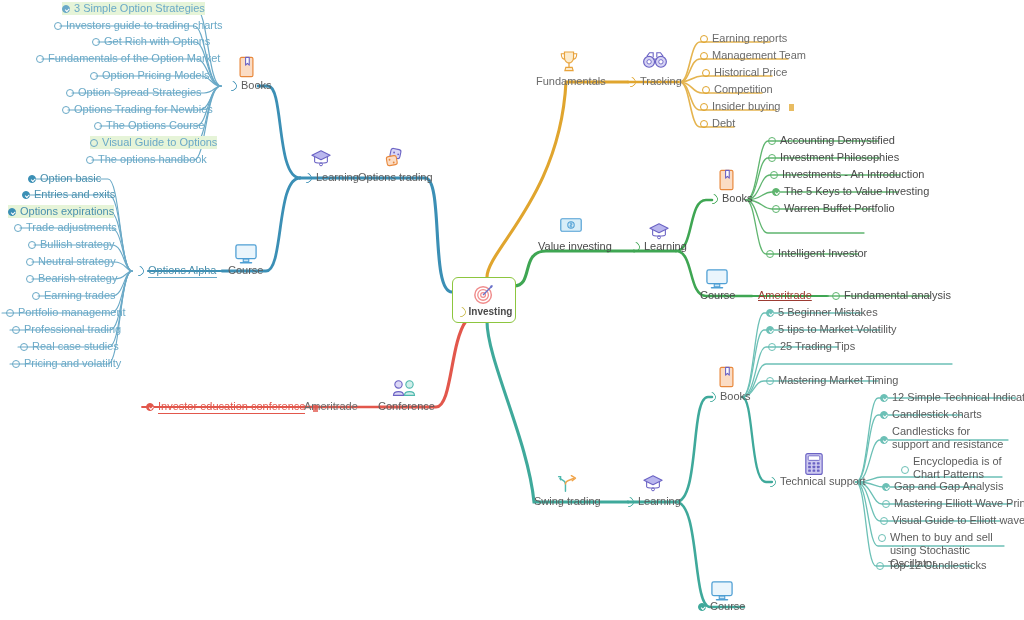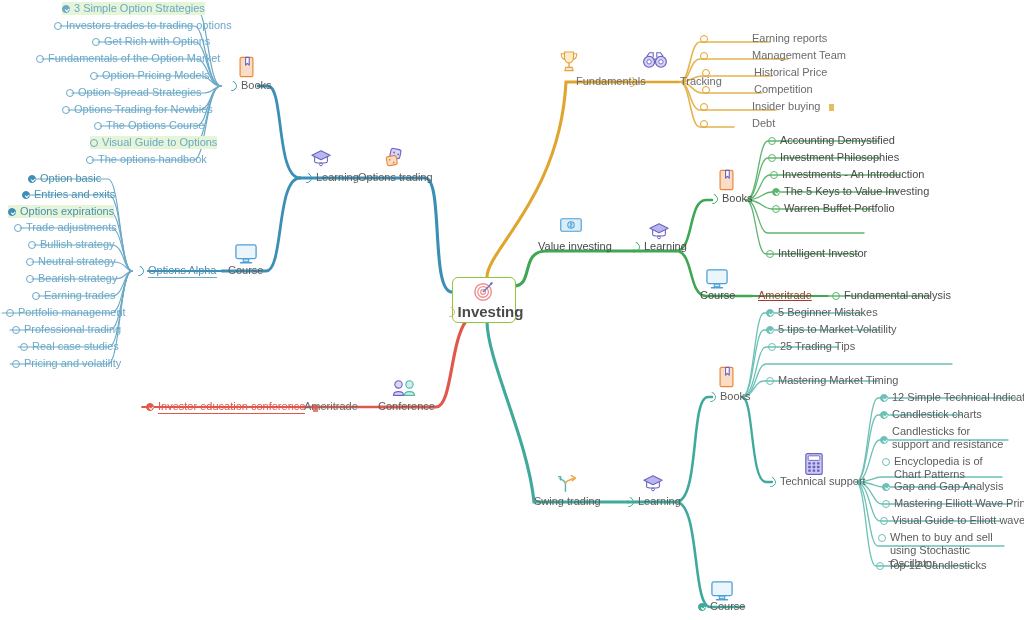--- a/index.html
+++ b/index.html
@@ -50,37 +50,37 @@
   .c-blue2  {color:#6aa9c7;}
   .c-orange {color:#e0a52e;}
   .c-green  {color:#3fa653;}
   .c-green2 {color:#5fb56f;}
   .c-teal   {color:#3fa99b;}
   .c-teal2  {color:#6cc0b6;}
   .c-red    {color:#e2574c;}
 
   .t-blue   .txt{color:#4a90ae;}
   .t-blue2  .txt{color:#6aa9c7;}
-  .t-orange .txt{color:#6b6b6b;margin-left:40px;}
+  .t-orange .txt{color:#6b6b6b;}
   .t-grey   .txt{color:#5c5c5c;}
   .t-green  .txt{color:#4a4a4a;}
   .t-teal   .txt{color:#5b5b5b;}
   .t-red    .txt{color:#e2574c;}
 
   .hl{background:#e6f4d8;}
   .amer{color:#9c3b32 !important;text-decoration:underline;}
 
   
   #central{
     position:absolute;left:452px;top:277px;width:62px;height:44px;
     border:1.6px solid #8dc63f;border-radius:6px;background:#fff;
     display:flex;flex-direction:column;align-items:center;justify-content:center;gap:1px;
     z-index:5;
   }
-  #central .clabel{display:flex;align-items:center;gap:3px;font-size:15px;color:#4a4a4a;font-weight:bold;}
+  #central .clabel{display:flex;align-items:center;gap:3px;font-size:10px;color:#4a4a4a;font-weight:bold;}
 
   
   .ico{position:absolute;z-index:4;}
   svg{display:block;overflow:visible;}
 </style>
 </head>
 <body>
 
 <div id="canvas">
 
@@ -358,21 +358,21 @@
   <span class="moon"></span>
   <span class="txt" style="border-bottom:1px solid #6aa9c7">Options Alpha</span>
 </div>
 
 <div class="node c-blue2 t-blue2 hl" style="left:62px;top:2px">
       <span class="bul done"></span>
       <span class="txt">3 Simple Option Strategies</span>
     </div>
 <div class="node c-blue2 t-blue2" style="left:54px;top:19px">
       <span class="bul open"></span>
-      <span class="txt">Investors trades to trading options</span>
+      <span class="txt">Investors guide to trading charts</span>
     </div>
 <div class="node c-blue2 t-blue2" style="left:92px;top:35px">
       <span class="bul open"></span>
       <span class="txt">Get Rich with Options</span>
     </div>
 <div class="node c-blue2 t-blue2" style="left:36px;top:52px">
       <span class="bul open"></span>
       <span class="txt">Fundamentals of the Option Market</span>
     </div>
 <div class="node c-blue2 t-blue2" style="left:90px;top:69px">
@@ -568,21 +568,21 @@
       <span class="txt">12 Simple Technical Indicators</span>
     </div>
 <div class="node c-teal2 t-teal" style="left:880px;top:408px">
       <span class="bul done"></span>
       <span class="txt">Candlestick charts</span>
     </div>
 <div class="node wrap c-teal2 t-teal" style="left:880px;top:425px;width:128px;align-items:center">
       <span class="bul done" style="margin-top:3px"></span>
       <span class="txt">Candlesticks for support and resistance</span>
     </div>
-<div class="node wrap c-teal2 t-teal" style="left:882px;top:455px;width:120px;align-items:flex-start">
+<div class="node wrap c-teal2 t-teal" style="left:901px;top:455px;width:120px;align-items:center">
       <span class="bul open" style="margin-top:3px"></span>
       <span class="txt">Encyclopedia is of Chart Patterns</span>
     </div>
 <div class="node c-teal2 t-teal" style="left:882px;top:480px">
       <span class="bul done"></span>
       <span class="txt">Gap and Gap Analysis</span>
     </div>
 <div class="node c-teal2 t-teal" style="left:882px;top:497px">
       <span class="bul open"></span>
       <span class="txt">Mastering Elliott Wave Principle</span>

